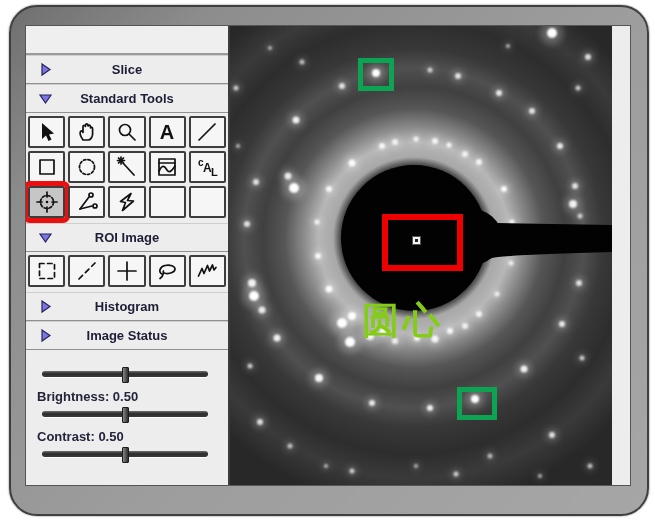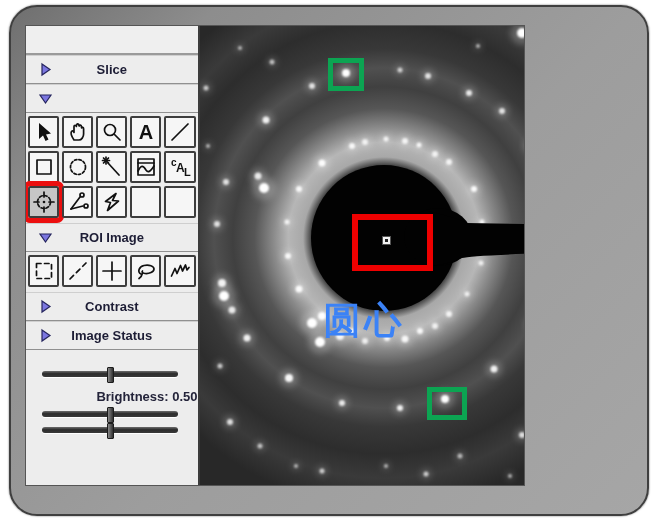--- a/index.html
+++ b/index.html
@@ -1,21 +1,21 @@
 <!DOCTYPE html>
 <html><head>
 <meta charset="utf-8">
 <style>
   html,body{margin:0;padding:0;background:#ffffff;width:655px;height:528px;
     font-family:"Liberation Sans","DejaVu Sans",sans-serif;}
   .frame{position:absolute;left:9px;top:5px;width:636px;height:507px;
     border-radius:28px;border:2px solid #3f3f3f;
     background:linear-gradient(135deg,#6f6f6f 0%,#8d8d8d 18%,#9d9d9d 55%,#a6a6a6 100%);
     box-shadow:0 0 2px rgba(0,0,0,.6);}
-  .content{position:absolute;left:15px;top:19px;width:498px;height:459px;display:flex;
+  .content{position:absolute;left:15px;top:19px;width:604px;height:459px;display:flex;
     background:#ededed;outline:1px solid #555;}
   
   .panel{width:204px;height:459px;background:#ededed;border-right:2px solid #3c3c3c;
     box-sizing:border-box;overflow:hidden;}
   .p-empty{height:27px;border-bottom:2px solid #9a9a9a;background:#efefef;}
   .hdr{height:27px;display:flex;align-items:center;background:#ededed;
     border-bottom:1px solid #909090;border-top:1px solid #cfcfcf;cursor:default;position:relative;}
   .hdr .tri{margin-left:12px;flex:0 0 15px;}
   .hdr .tri polygon{fill:#7b76e0;stroke:#25255e;stroke-width:1.2;}
   .hdr .lbl{position:absolute;left:0;right:0;text-align:center;
@@ -24,21 +24,21 @@
     padding:3px 2px 5px 2px;background:#ededed;}
   .cell{height:32px;background:#f6f6f6;border:2px solid #3d3d3d;border-radius:2px;
     display:flex;align-items:center;justify-content:center;box-sizing:border-box;}
   .cell.selected{background:#c6c6c6;}
   .cell.annotated{outline:5px solid #ec0f0f;outline-offset:0px;}
   .cell svg{display:block;}
   .ic{stroke:#111;fill:none;stroke-width:1.7;stroke-linecap:round;stroke-linejoin:round;}
   .ic-fill{fill:#111;stroke:none;}
   .ic-txt{font-family:"Liberation Sans",sans-serif;font-weight:bold;fill:#111;stroke:none;}
   
-  .dc{padding-top:14px;text-align:right;}
+  .dc{padding-top:14px;}
   .slider{position:relative;height:12px;margin:4px 20px 0 16px;cursor:pointer;}
   .slider .track{position:absolute;left:0;right:0;top:3px;height:6px;border-radius:3px;
     background:linear-gradient(#6d6d6d,#2c2c2c 45%,#3a3a3a);box-shadow:0 1px 0 #fff;}
   .slider .thumb{position:absolute;top:-1px;width:5px;height:14px;margin-left:-3px;
     background:linear-gradient(90deg,#888,#2f2f2f);border:1px solid #1c1c1c;border-radius:1px;}
   .dc-label{margin:9px 0 2px 11px;font-size:13px;font-weight:bold;color:#24243a;}
   
   .image-area{position:relative;width:382px;height:459px;background:#262626;overflow:hidden;}
   .anno-box{position:absolute;box-sizing:border-box;}
   .marker{position:absolute;width:9px;height:9px;background:#f2f2f2;border:1px solid #555;
@@ -60,20 +60,21 @@
       <svg class="tri" width="15" height="15">
             <polygon points="4,2 12,7.5 4,13"></polygon>
           </svg>
       <span class="lbl">Slice</span>
     </div>
 
     <div class="hdr">
       <svg class="tri" width="15" height="15">
             <polygon points="2,4 13,4 7.5,12"></polygon>
           </svg>
+      <span class="lbl">Standard Tools</span>
     </div>
 
     <div class="tool-grid">
       <div class="cell" title="pointer">
         <svg width="24" height="24">
               <path class="ic-fill" d="M7,3 L7,19 L11,15.5 L13.5,21 L16.5,19.5 L14,14.5 L19,13.5 Z"></path>
             </svg>
           </div>
       <div class="cell" title="hand">
         <svg width="24" height="24">
@@ -196,41 +197,42 @@
         <svg width="24" height="24">
               <path class="ic" d="M3.5,17 L7,9.5 L9,14.5 L12.5,6.5 L14.5,12 L17.5,6 L19,11 L21,8.5" stroke-width="1.5"></path>
             </svg>
           </div>
     </div>
 
     <div class="hdr">
       <svg class="tri" width="15" height="15">
             <polygon points="4,2 12,7.5 4,13"></polygon>
           </svg>
-      <span class="lbl">Contrast</span>
+      <span class="lbl">Histogram</span>
     </div>
 
     <div class="hdr">
       <svg class="tri" width="15" height="15">
             <polygon points="4,2 12,7.5 4,13"></polygon>
           </svg>
       <span class="lbl">Image Status</span>
     </div>
 
 
     <div class="dc">
       <div class="slider">
         <div class="track"></div>
         <div class="thumb" style="left: 50%;"></div>
       </div>
       <div class="dc-label">Brightness: 0.50</div>
       <div class="slider">
         <div class="track"></div>
         <div class="thumb" style="left: 50%;"></div>
       </div>
+      <div class="dc-label">Contrast: 0.50</div>
       <div class="slider">
         <div class="track"></div>
         <div class="thumb" style="left: 50%;"></div>
       </div>
     </div>
   </div>
 
   <div class="image-area">
     <svg id="diff-svg" width="382" height="459">
       <defs>
@@ -410,17 +412,17 @@
         <circle cx="184" cy="212" r="73"></circle>
         <ellipse cx="238" cy="211" rx="34" ry="29"></ellipse>
         <path d="M224,184 Q258,192 266,197 L382,199 L382,226 Q272,229 262,232 Q244,240 224,240 Z"></path>
       </g>
     </svg>
 
     <div class="anno-box" id="red-box" style="left: 152px; top: 188px; width: 81px; height: 57px; border: 6px solid rgb(238, 0, 0);"></div>
     <div class="anno-box" id="green-top" style="left: 128px; top: 32px; width: 36px; height: 33px; border: 5px solid rgb(12, 164, 82);"></div>
     <div class="anno-box" id="green-bottom" style="left: 227px; top: 361px; width: 40px; height: 33px; border: 5px solid rgb(12, 164, 82);"></div>
     <div class="marker" id="center-marker" style="left: 182px; top: 210px;"></div>
-    <div class="center-label" id="center-label" style="left: 124px; top: 270px; color: #3b82f6; font-size: 37px;">圆心</div>
+    <div class="center-label" id="center-label" style="left: 132px; top: 270px; color: #84cc16; font-size: 37px;">圆心</div>
   </div>
 
  </div>
 </div>
 
 </body></html>

